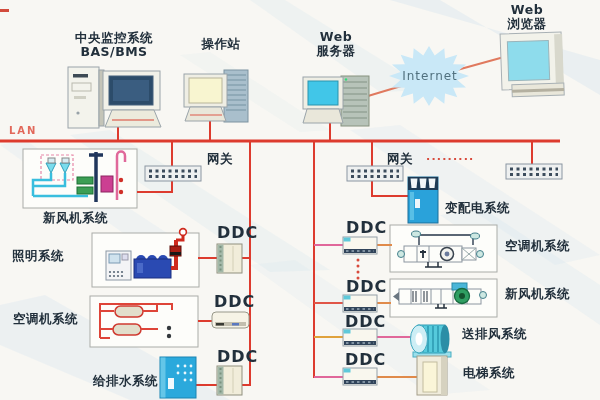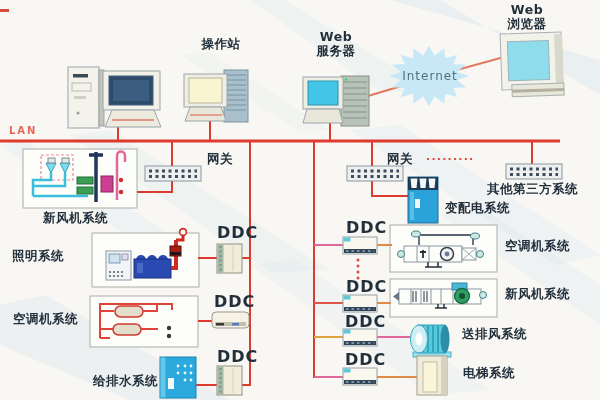--- a/index.html
+++ b/index.html
@@ -274,35 +274,38 @@
     <path d="M413,291 V302 M416,291 V302 M424,291 V302 M427,291 V302" stroke="#4a545e" stroke-width="1.2" fill="none"></path>
     <polygon points="399,292 393,296.5 399,301" fill="#6a7680"></polygon>
     <rect x="452" y="283" width="15" height="7" fill="#4ab6d8" stroke="#2a8aa8"></rect>
     <circle cx="462" cy="296" r="7.5" fill="#2f9e62" stroke="#176a40" stroke-width="1.3"></circle>
     <circle cx="462" cy="296" r="3" fill="#14532f"></circle>
     <path d="M438,304 V308 M444,304 V308 M435,308 H447" stroke="#24303c" stroke-width="1.5" fill="none"></path>
     <circle cx="483" cy="295" r="3.5" fill="#cde8e2" stroke="#44808c"></circle>
   </g>
 </svg>
 
+<div class="lbl ctr" style="left:114px;top:31px">
+      <div>中央监控系统</div>
+      <div>BAS/BMS</div>
+    </div>
 <div class="lbl ctr" style="left:221px;top:37px"><span>操作站</span></div>
 <div class="lbl ctr" style="left:336px;top:30px">
       <div>Web</div>
       <div>服务器</div>
     </div>
 <div class="lbl ctr" style="left:527px;top:3px">
       <div>Web</div>
       <div>浏览器</div>
     </div>
 <div class="lbl lan" style="left:9px;top:124px"><span>LAN</span></div>
 <div class="lbl inet ctr" style="left:430px;top:70px"><span>Internet</span></div>
 <div class="lbl" style="left:207px;top:152px"><span>网关</span></div>
 <div class="lbl" style="left:387px;top:152px"><span>网关</span></div>
 <div class="lbl dots" style="left:426px;top:150px"><span>.........</span></div>
-<div class="lbl" style="left:487px;top:182px"><span>其他第三方系统</span></div>
 <div class="lbl" style="left:445px;top:201px"><span>变配电系统</span></div>
 <div class="lbl" style="left:505px;top:239px"><span>空调机系统</span></div>
 <div class="lbl" style="left:505px;top:287px"><span>新风机系统</span></div>
 <div class="lbl" style="left:462px;top:327px"><span>送排风系统</span></div>
 <div class="lbl" style="left:463px;top:366px"><span>电梯系统</span></div>
 <div class="lbl" style="left:43px;top:211px"><span>新风机系统</span></div>
 <div class="lbl" style="left:12px;top:249px"><span>照明系统</span></div>
 <div class="lbl" style="left:13px;top:312px"><span>空调机系统</span></div>
 <div class="lbl" style="left:93px;top:374px"><span>给排水系统</span></div>
 <div class="lbl ddc" style="left:217px;top:226px"><span>DDC</span></div>

